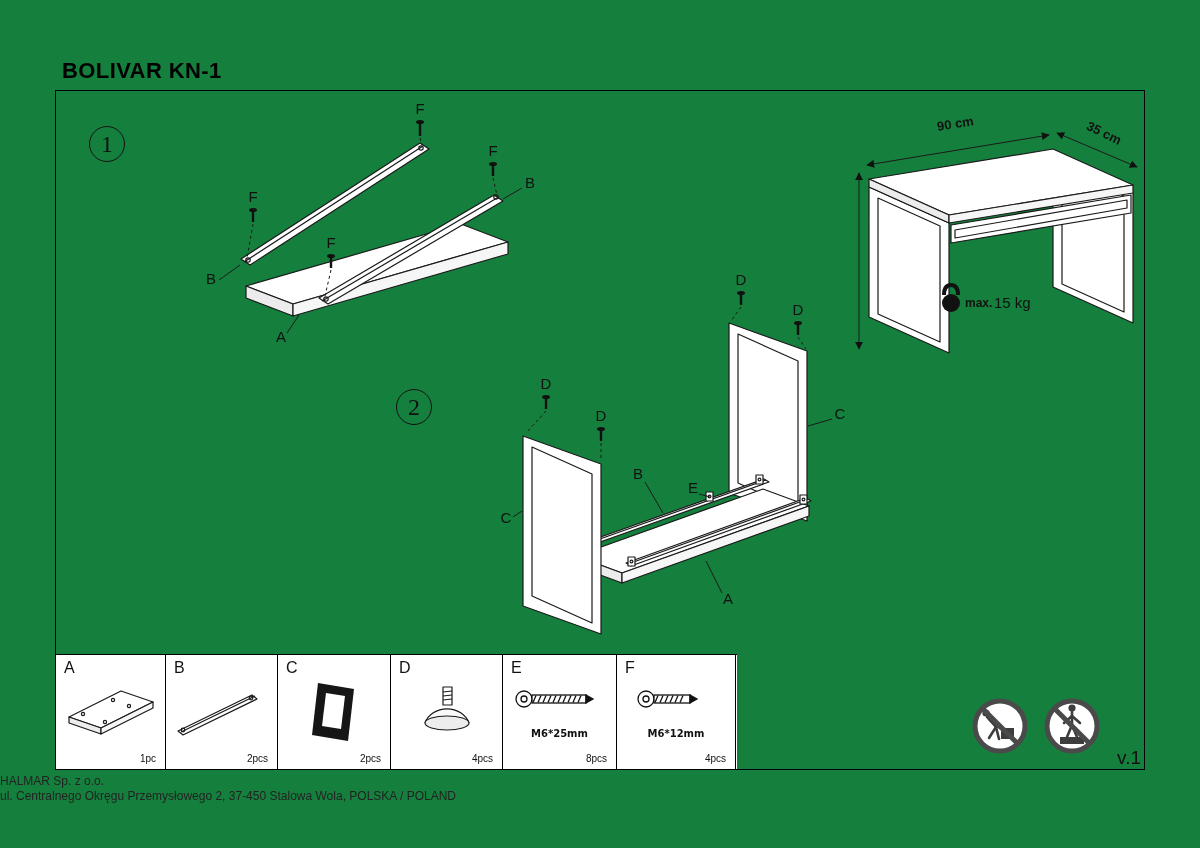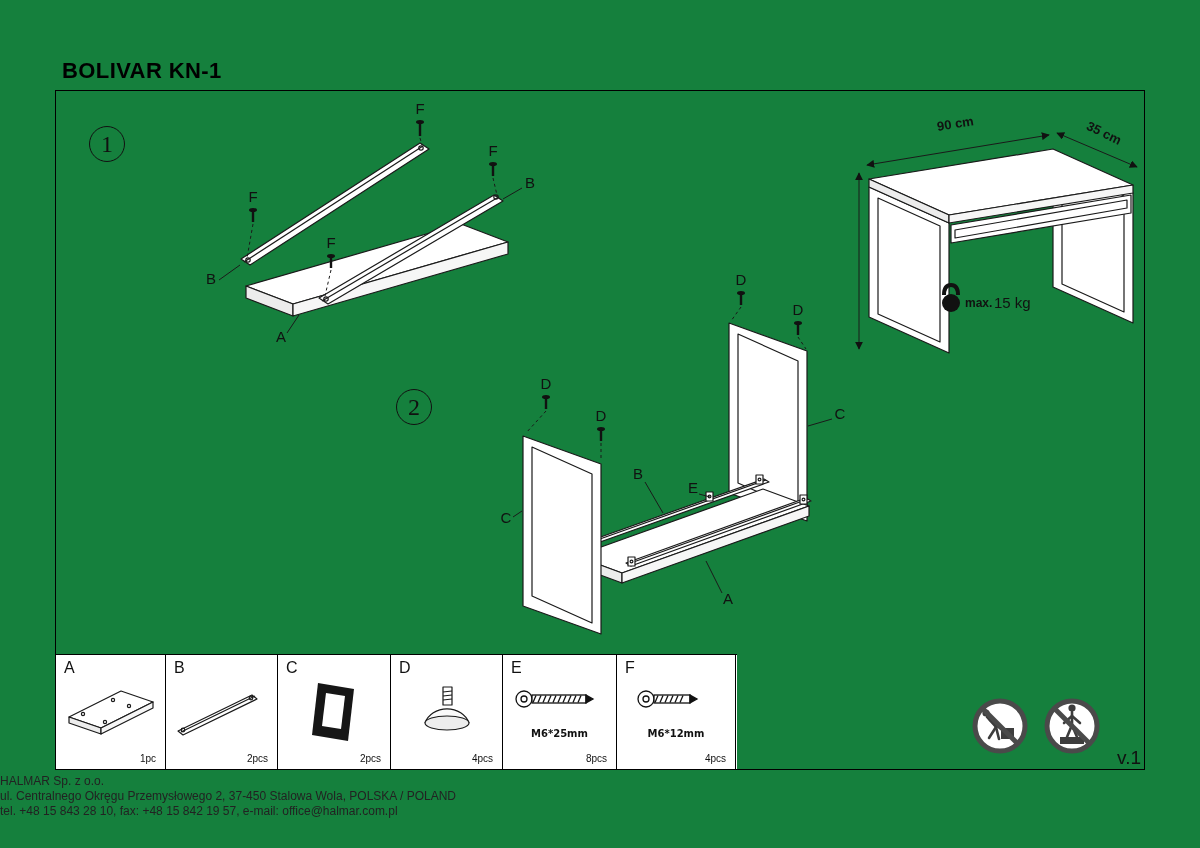--- a/index.html
+++ b/index.html
@@ -347,16 +347,15 @@
       <circle cx="29" cy="11" r="3.6" fill="#3d3d3d"></circle>
       <line x1="12" y1="12" x2="46" y2="46" stroke="#4a4a4a" stroke-width="5"></line>
     </svg>
 
     <div class="version">v.1</div>
   </div>
 
   <div class="footer">
     <div>HALMAR Sp. z o.o.</div>
     <div>ul. Centralnego Okręgu Przemysłowego 2, 37-450 Stalowa Wola, POLSKA / POLAND</div>
-    <div>tel. +48 15 843 28 10, fax: +48 15 842 19 57, e-mail: office@halmar.com.pl</div>
   </div>
 
 </div>
 
 </body></html>

